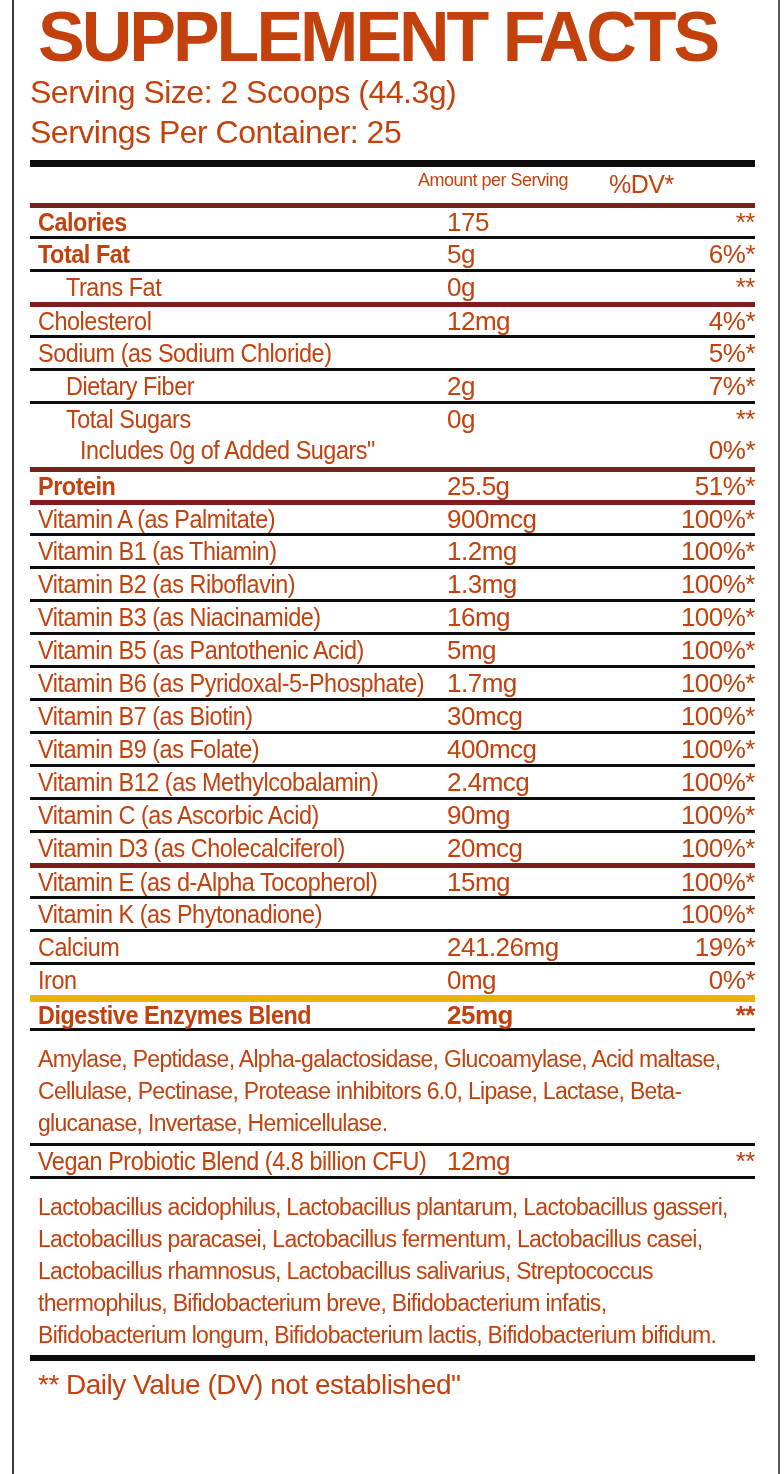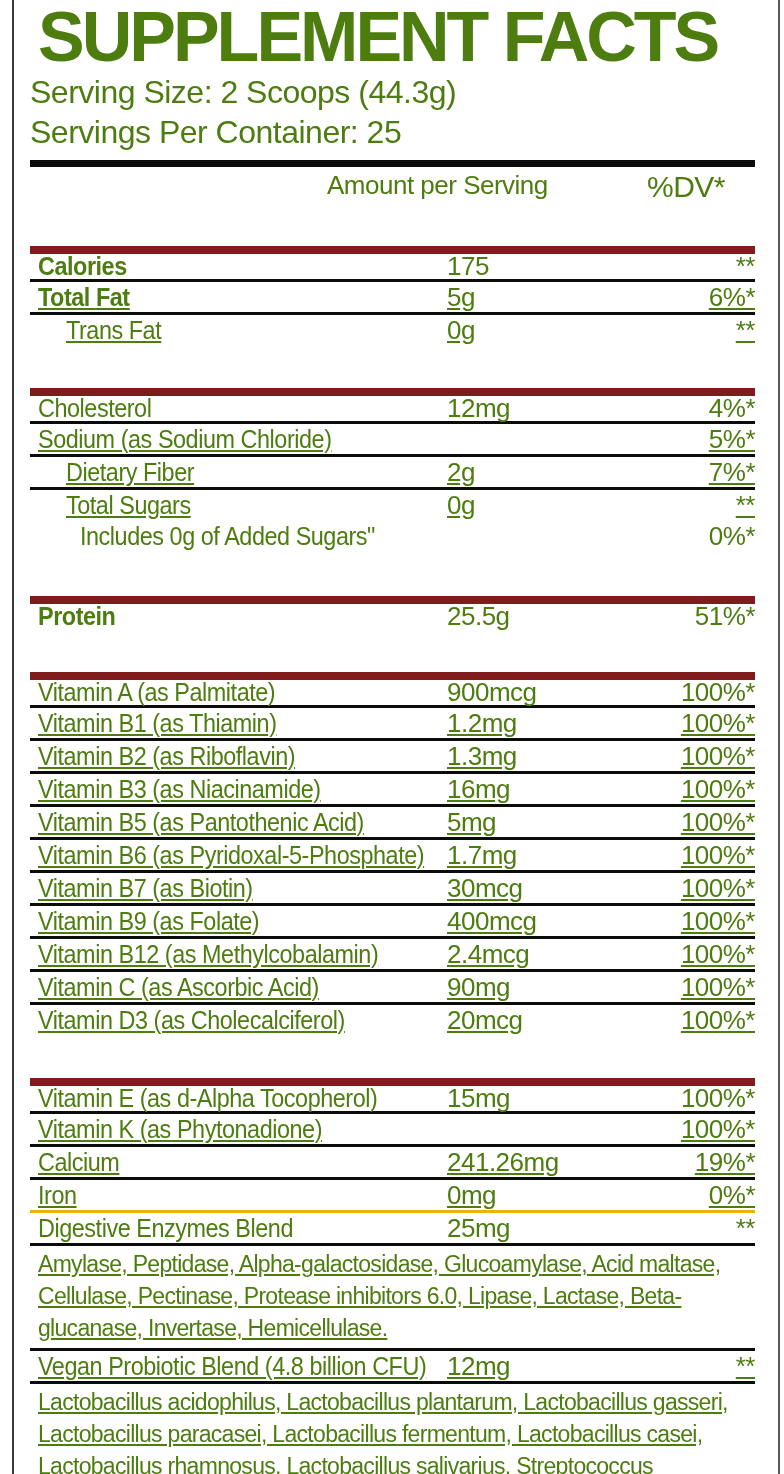--- a/index.html
+++ b/index.html
@@ -2,21 +2,21 @@
 <html><head>
 <meta charset="utf-8">
 <style>
   html,body{margin:0;padding:0;background:#ffffff;}
   .page{
     position:relative;
     width:784px;height:1474px;
     background:#ffffff;
     overflow:hidden;
     font-family:"Liberation Sans","DejaVu Sans",sans-serif;
-    color:#4d7c0f;
+    color:#c2410c;
   }
   .frame{
     box-sizing:border-box;
     margin-left:12px;margin-right:4px;
     height:1474px;
     border-left:2px solid #3a3a3a;
     border-right:2px solid #5a5a5a;
     padding:4px 23px 0 16px;
   }
   .title{
@@ -27,49 +27,49 @@
     font-size:32px;letter-spacing:-0.5px;
     line-height:40px;margin-left:0;white-space:nowrap;
   }
   .table{margin-top:8px;}
   .thead{
     position:relative;height:36px;
     border-top:7px solid #0b0b0b;
     box-sizing:content-box;
   }
   .hdr-amount{
-    position:absolute;left:297px;width:300px;top:3px;
-    font-size:26px;letter-spacing:-0.5px;white-space:nowrap;
+    position:absolute;left:313px;width:300px;top:3px;
+    text-align:center;font-size:18px;letter-spacing:-0.5px;white-space:nowrap;
   }
   .hdr-dv{
-    position:absolute;right:4px;top:3px;width:130px;
-    text-align:center;font-size:30px;letter-spacing:-0.5px;
+    position:absolute;right:16px;top:3px;width:130px;
+    text-align:left;font-size:25px;letter-spacing:-0.5px;
   }
   .row{
     display:flex;align-items:center;
     box-sizing:border-box;height:33px;
     font-size:26px;letter-spacing:-0.5px;
   }
-  .rule-thin{border-top:3px solid #0b0b0b;text-decoration:underline;}
-  .rule-medium{border-top:8px solid #7f1d1d;margin-top:43px;}
-  .rule-thick{border-top:3px solid #eab308;}
+  .rule-thin{border-top:3px solid #0b0b0b;}
+  .rule-medium{border-top:5px solid #7f1d1d;}
+  .rule-thick{border-top:7px solid #eab308;font-weight:bold;}
   .rule-none{border-top:0;}
   .c-label{
     flex:1;min-width:0;margin-left:8px;white-space:nowrap;
     display:inline-block;transform:scaleX(0.9);transform-origin:left center;
   }
   .row.indent-1 .c-label{margin-left:36px;}
   .row.indent-2 .c-label{margin-left:50px;}
   .row.bold .c-label{font-weight:bold;}
   .c-amount{width:180px;text-align:left;white-space:nowrap;}
   .c-dv{width:128px;text-align:right;white-space:nowrap;}
   .para{
     box-sizing:border-box;
     font-size:23px;letter-spacing:-0.7px;line-height:32px;
-    padding:2px 0 4px 8px;
+    padding:12px 0 4px 8px;
   }
   .footnote{
     border-top:6px solid #0b0b0b;
     font-size:28px;letter-spacing:-0.5px;
     padding:6px 0 0 8px;line-height:36px;white-space:nowrap;
   }
 </style>
 </head>
 <body>
 

